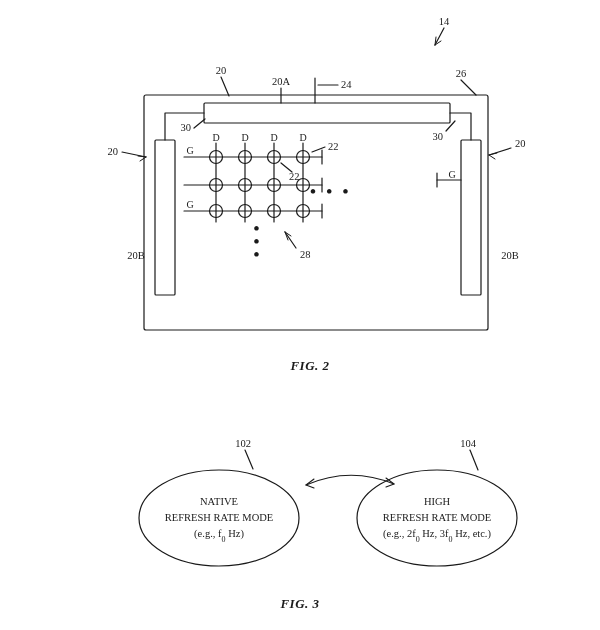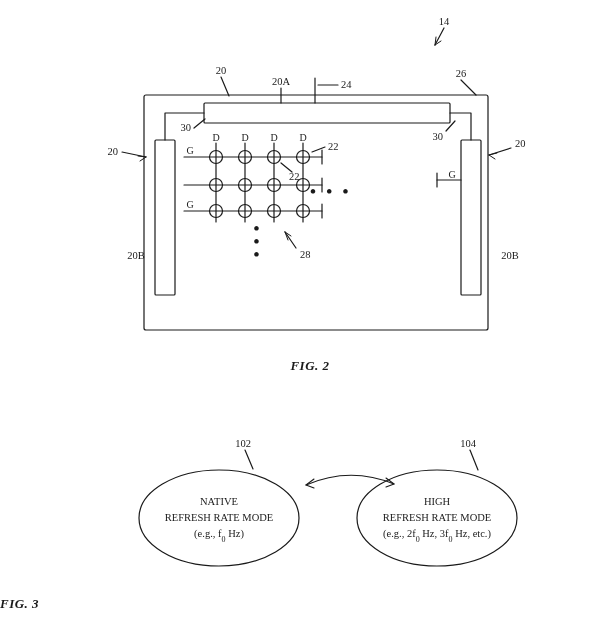--- a/index.html
+++ b/index.html
@@ -30,21 +30,21 @@
   }
   .cap {
     position: absolute;
     font-family: "Liberation Serif", serif;
     font-style: italic;
     font-weight: bold;
     font-size: 13px;
     letter-spacing: 0.5px;
   }
   #fig2-caption { left: 10px; top: 358px; width: 600px; text-align: center; }
-  #fig3-caption { left: 0; top: 596px; width: 600px; text-align: left; }
+  #fig3-caption { left: 0; top: 596px; width: 600px; text-align: center; }
   text {
     font-family: "Liberation Serif", serif;
     fill: #1a1a1a;
   }
   .lbl { font-size: 10.5px; }
   .node-lbl { font-size: 10px; }
   .ell-txt { font-size: 10.5px; text-anchor: middle; }
   .dots { font-size: 17px; font-weight: bold; letter-spacing: 3px; }
   line, path, rect, circle, ellipse { vector-effect: non-scaling-stroke; }
 </style>

